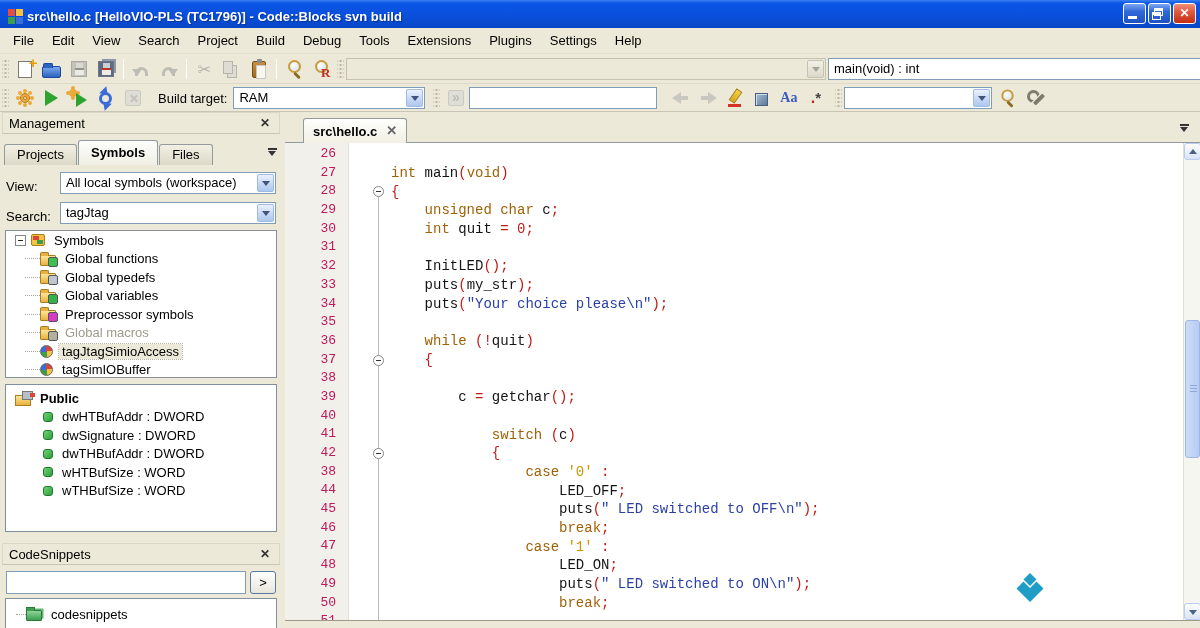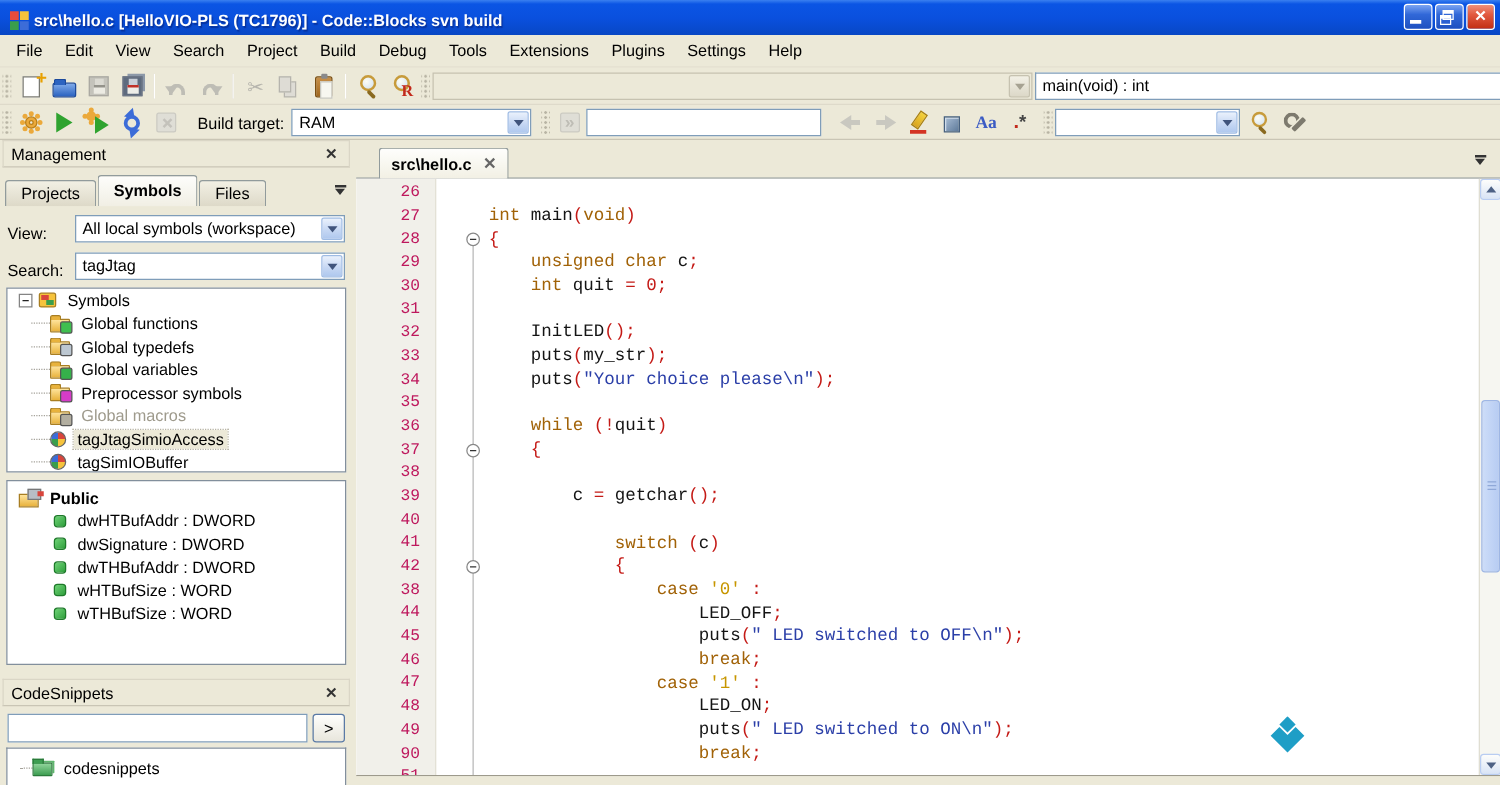--- a/index.html
+++ b/index.html
@@ -612,21 +612,21 @@
             <span class="ln">48</span>
             <span class="fc"></span>
             <span class="ct"><span class="tk-i">                    LED_ON</span><span class="tk-o">;</span></span>
           </div>
           <div class="cl">
             <span class="ln">49</span>
             <span class="fc"></span>
             <span class="ct"><span class="tk-i">                    puts</span><span class="tk-o">(</span><span class="tk-s">" LED switched to ON\n"</span><span class="tk-o">);</span></span>
           </div>
           <div class="cl">
-            <span class="ln">90</span>
+            <span class="ln">50</span>
             <span class="fc"></span>
             <span class="ct"><span class="tk-i">                    </span><span class="tk-k">break</span><span class="tk-o">;</span></span>
           </div>
           <div class="cl">
             <span class="ln">51</span>
             <span class="fc"></span>
             <span class="ct"></span>
           </div>
         </div>
       <svg class="watermark" viewBox="0 0 34 36">

